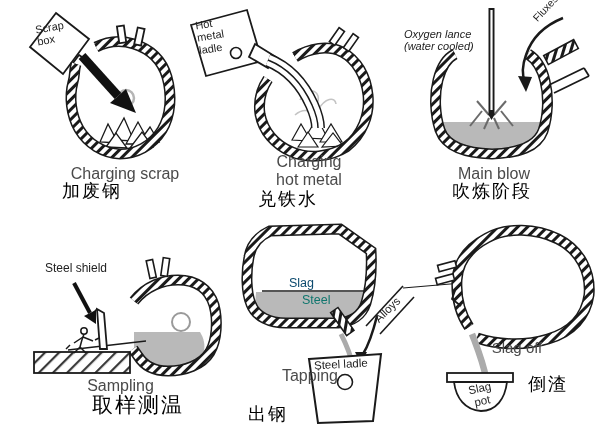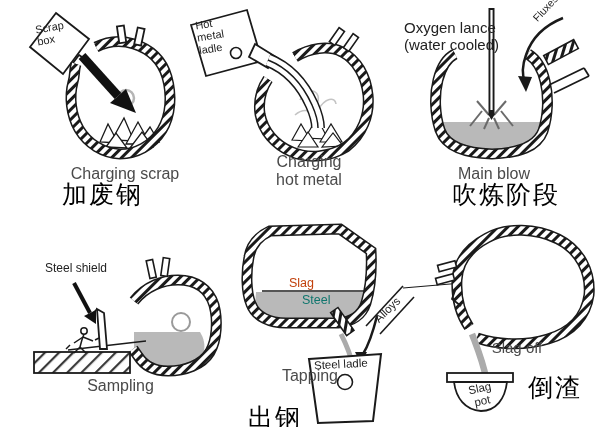--- a/index.html
+++ b/index.html
@@ -2,21 +2,21 @@
 <html><head>
 <meta charset="utf-8">
 <style>
   html,body{margin:0;padding:0;background:#fff;}
   #stage{position:relative;width:615px;height:427px;background:#fff;overflow:hidden;
          font-family:"Liberation Sans","DejaVu Sans",sans-serif;}
   #art{position:absolute;left:0;top:0;}
   .lbl{position:absolute;color:#222;line-height:1.12;white-space:pre-line;}
   .ann{font-size:11px;}
   .stage-en{font-size:16px;color:#4a4a4a;text-align:center;letter-spacing:0px;}
-  .stage-zh{font-size:25px;color:#000;font-family:"Liberation Serif","DejaVu Serif",serif;
+  .stage-zh{font-size:18px;color:#000;font-family:"Liberation Serif","DejaVu Serif",serif;
             white-space:nowrap;letter-spacing:2px;}
 </style>
 </head>
 <body>
 
 <div id="stage">
 
 <svg id="art" width="615" height="427" viewBox="0 0 615 427">
   <defs>
     <pattern id="hb" patternUnits="userSpaceOnUse" width="7" height="7" patternTransform="rotate(45)">
@@ -266,30 +266,32 @@
     </g>
   </g>
 </svg>
 
 <div class="lbl ann" style="left:36px;top:20px;width:42px;transform:rotate(-10deg);">Scrap box</div>
 <div class="lbl stage-en" style="left:55px;top:165px;width:140px;">Charging scrap</div>
 <div class="lbl stage-zh" style="left:62px;top:181px;">加废钢</div>
 
 <div class="lbl ann" style="left:197px;top:16px;width:44px;transform:rotate(-9deg);">Hot metal ladle</div>
 <div class="lbl stage-en" style="left:266px;top:153px;width:86px;">Charging hot metal</div>
-
-<div class="lbl ann" style="left:404px;top:20px;width:96px;font-size:15px;">Oxygen lance (water cooled)</div>
+<div class="lbl stage-zh" style="left:258px;top:189px;">兑铁水</div>
+
+<div class="lbl ann" style="left:404px;top:28px;width:96px;font-size:11px;font-style:italic;">Oxygen lance (water cooled)</div>
 <div class="lbl ann" style="left:531px;top:16px;font-size:10.5px;transform:rotate(-47deg);transform-origin:left top;">Fluxes</div>
 <div class="lbl stage-en" style="left:448px;top:165px;width:92px;">Main blow</div>
 <div class="lbl stage-zh" style="left:452px;top:181px;">吹炼阶段</div>
 
 <div class="lbl ann" style="left:45px;top:262px;font-size:12px;">Steel shield</div>
 <div class="lbl stage-en" style="left:78px;top:377px;width:85px;">Sampling</div>
-
-<div class="lbl ann" style="left:289px;top:276px;font-size:12.5px;color:#c2410c;">Slag</div>
+<div class="lbl stage-zh" style="left:92px;top:394px;font-size:21px;">取样测温</div>
+
+<div class="lbl ann" style="left:289px;top:276px;font-size:12.5px;color:#0c4a6e;">Slag</div>
 <div class="lbl ann" style="left:302px;top:293px;font-size:12.5px;color:#0f766e;">Steel</div>
 <div class="lbl ann" style="left:372px;top:316px;font-size:11.5px;transform:rotate(-44deg);transform-origin:left top;">Alloys</div>
 <div class="lbl ann" style="left:314px;top:358px;font-size:11.5px;transform:rotate(-3deg);">Steel ladle</div>
 <div class="lbl stage-en" style="left:270px;top:337px;width:80px;margin-top:30px;">Tapping</div>
 <div class="lbl stage-zh" style="left:248px;top:376px;margin-top:28px;">出钢</div>
 
 <div class="lbl stage-en" style="left:484px;top:340px;width:66px;font-size:15px;">Slag off</div>
 <div class="lbl ann" style="left:462px;top:382px;width:38px;text-align:center;font-size:11.5px;transform:rotate(-12deg);">Slag pot</div>
 <div class="lbl stage-zh" style="left:528px;top:374px;">倒渣</div>
 

